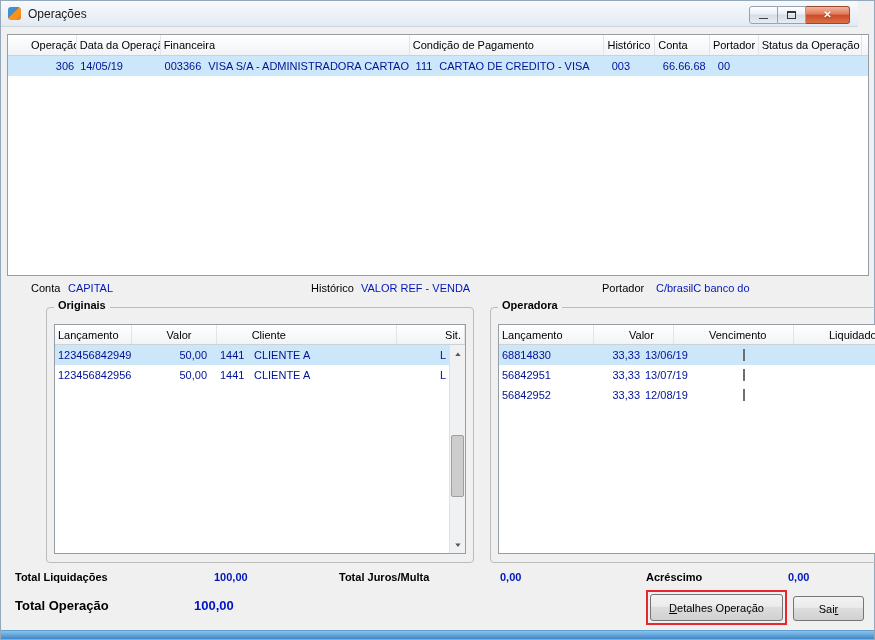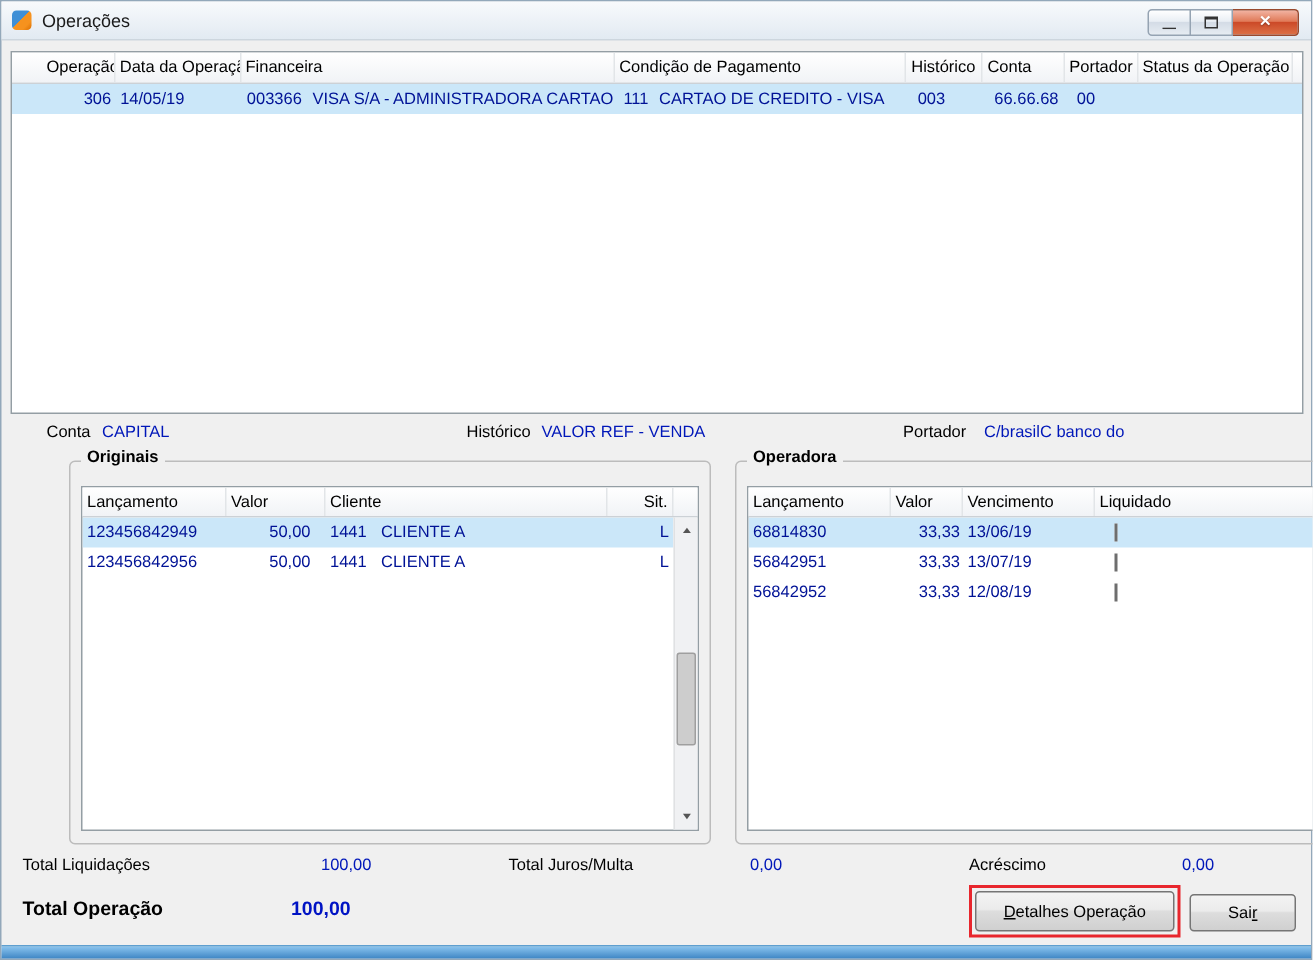--- a/index.html
+++ b/index.html
@@ -4,21 +4,21 @@
 <style>
   * { box-sizing: border-box; }
   html, body { margin: 0; padding: 0; }
   body {
     width: 875px; height: 640px; position: relative; overflow: hidden;
     font-family: "Liberation Sans", sans-serif; font-size: 11px; color: #000; background: #fff;
   }
   .window { position: absolute; inset: 0; background: #f0f0f0; border: 1px solid #93a8ba; }
 
   
-  .titlebar { position: absolute; top: 0; left: 0; right: 0; height: 26px;
+  .titlebar { position: absolute; top: 0; left: 0; right: 16px; height: 26px;
     background: linear-gradient(#f8fafc, #e2eaf2); border-bottom: 1px solid #cdd6de; }
   .app-icon { position: absolute; left: 7px; top: 6px; width: 13px; height: 13px; border-radius: 3px;
     background: linear-gradient(135deg, #3f8fd6 0 45%, #f6921e 45% 75%, #d96d00 100%); }
   .win-title { position: absolute; left: 27px; top: 6px; font-size: 12px; color: #1a1a1a; white-space: nowrap; }
   .win-controls { position: absolute; top: 5px; right: 8px; display: flex; height: 18px; }
   .wbtn { height: 18px; border: 1px solid #95a3b2; display: flex; align-items: center; justify-content: center;
     background: linear-gradient(#ffffff, #e9eef4 45%, #d4dce6 50%, #e6ecf2); cursor: default; }
   .wbtn.min { width: 29px; border-radius: 3px 0 0 3px; }
   .wbtn.max { width: 28px; border-left: none; }
   .wbtn.close { width: 44px; border-left: none; border-radius: 0 3px 3px 0; border-color: #99492e;
@@ -53,21 +53,21 @@
   
   .groupbox { position: absolute; border: 1px solid #bcbcbc; border-radius: 4px; margin-left: 39px; }
   #gb-originais { left: 6px; top: 306px; width: 428px; height: 256px; }
   #gb-operadora { left: 450px; top: 306px; width: 418px; height: 256px; }
   .gb-caption { position: absolute; top: -9px; left: 7px; background: #f0f0f0; padding: 0 4px; font-weight: bold; }
 
   .inner-table { position: absolute; left: 7px; top: 16px; height: 230px; background: #fff; border: 1px solid #949ea4; }
   #tbl-originais { width: 412px; }
   #tbl-operadora { width: 402px; }
   .ithead { position: absolute; top: 0; left: 0; right: 0; height: 20px; display: flex;
-    background: linear-gradient(#ffffff, #f1f3f6); border-bottom: 1px solid #ccd1d6; }
+    background: linear-gradient(#ffffff, #f1f3f6); border-bottom: 1px solid #ccd1d6; gap: 32px; }
   .itbody { position: absolute; top: 20px; left: 0; right: 16px; bottom: 0; overflow: hidden; }
   .irow { display: flex; height: 20px; align-items: center; color: #001296; }
   .irow.selected { background: #cbe7f9; }
   .oc1 { width: 96px; } .oc2 { width: 66px; } .oc3 { width: 188px; } .oc4 { width: 44px; text-align: right; }
   .pc1 { width: 95px; } .pc2 { width: 48px; } .pc3 { width: 88px; } .pc4 { flex: 1; border-right: none; }
   .num { text-align: right; }
   .oc2.num { padding-right: 10px; }
   .pc2.num { padding-right: 2px; }
   .cli-cod { display: inline-block; min-width: 34px; }
 
@@ -76,21 +76,21 @@
   .sb-btn { position: absolute; left: 0; width: 15px; height: 15px; display: flex; align-items: center; justify-content: center; }
   .sb-btn.up { top: 1px; } .sb-btn.down { bottom: 1px; }
   .sb-glyph { font-size: 6px; color: #555; transform: scaleX(1.5); }
   .sb-thumb { position: absolute; left: 1px; width: 13px; background: #cdcdcd; border: 1px solid #9f9f9f; border-radius: 2px; }
   #thumb-orig { top: 90px; height: 62px; }
   #thumb-oper { top: 18px; height: 62px; }
 
   .checkbox { width: 12px; height: 12px; border: 1px solid #6e6e6e; background: #fff; margin-left: 10px; }
 
   
-  .totals-line { position: absolute; top: 570px; left: 0; right: 0; height: 14px; }
+  .totals-line { position: absolute; top: 570px; left: 0; right: 0; height: 14px; font-weight: bold; }
   .totals-line .lbl { position: absolute; color: #000; }
   .totals-line .val { position: absolute; color: #0017b9; }
   #lbl-liq { left: 14px; } #val-liq { left: 213px; }
   #lbl-juros { left: 338px; } #val-juros { left: 499px; }
   #lbl-acr { left: 645px; } #val-acr { left: 787px; }
   .totalop-label { position: absolute; left: 14px; top: 597px; font-size: 13px; font-weight: bold; color: #000; }
   .totalop-value { position: absolute; left: 193px; top: 597px; font-size: 13px; font-weight: bold; color: #0013c4; }
 
   
   .btn { height: 25px; border: 1px solid #757575; border-radius: 3px; color: #000; font-size: 11px;

